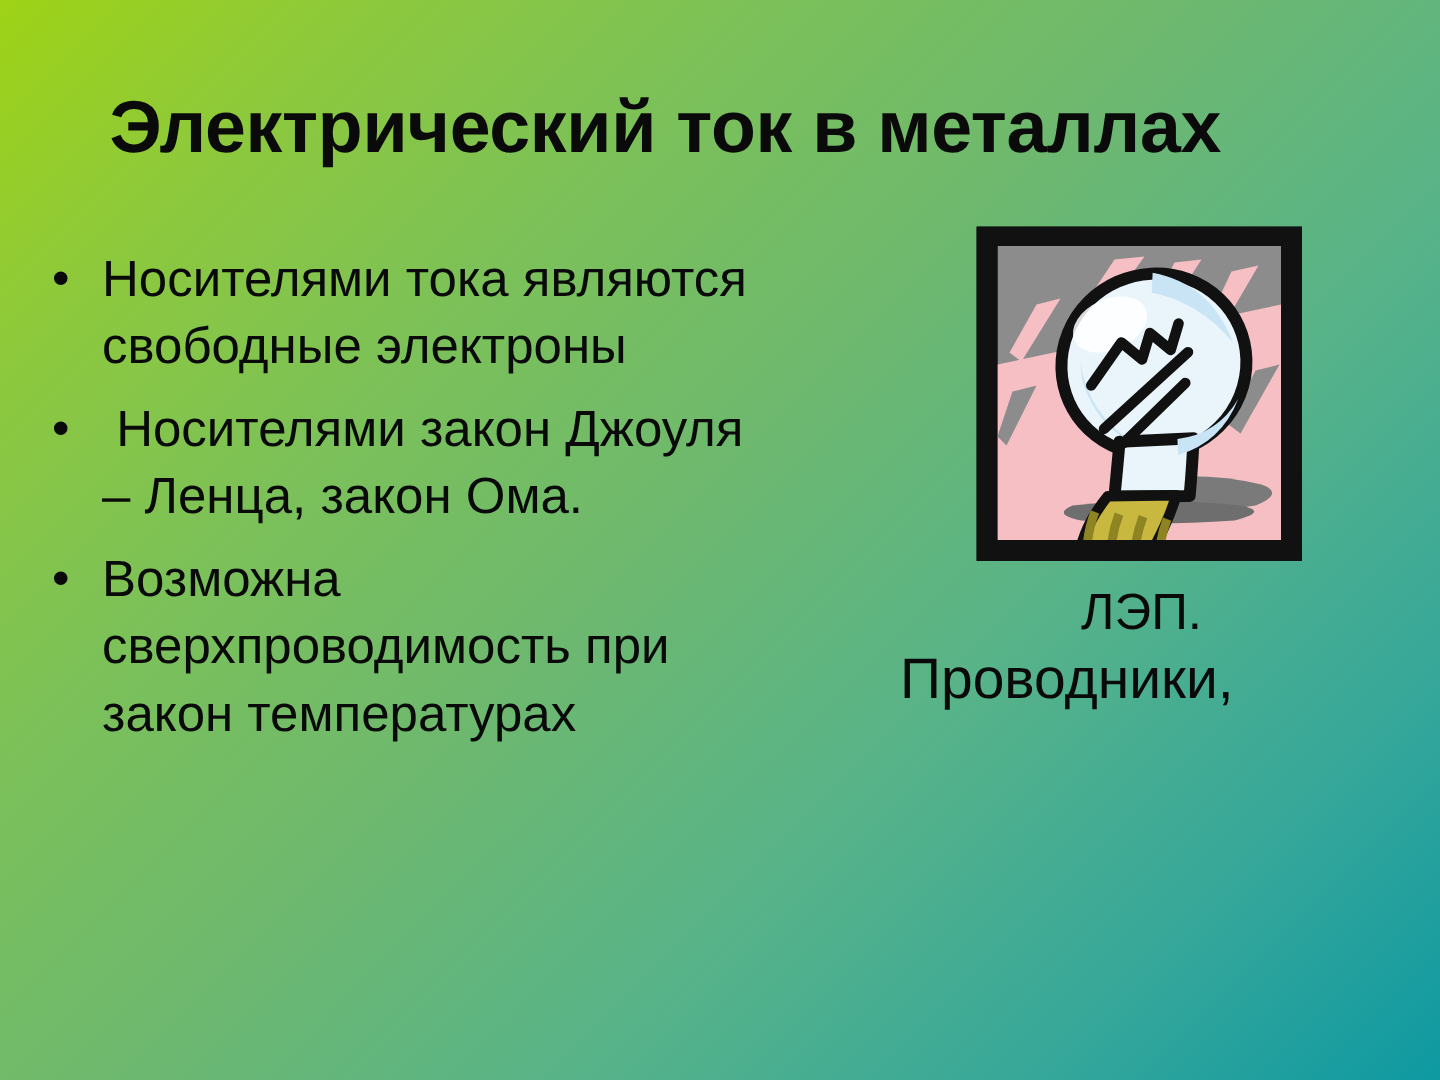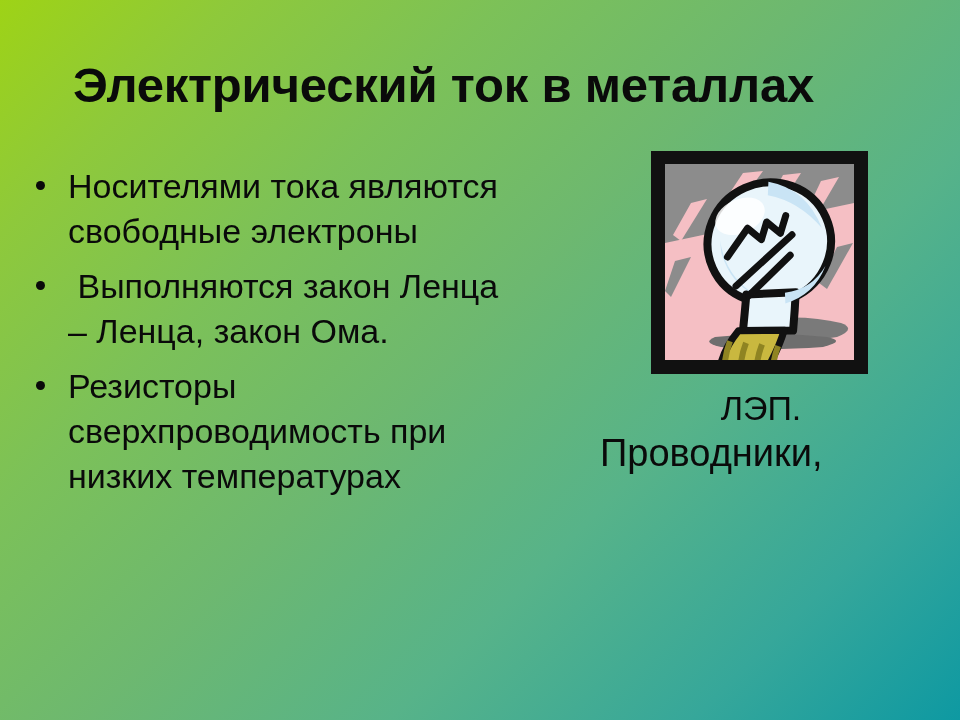--- a/index.html
+++ b/index.html
@@ -118,26 +118,26 @@
   <div id="left-column">
 
     <div class="bullet-item">
       <span class="dot"></span>
       <span class="bullet-text">Носителями тока являются свободные электроны</span>
     </div>
 
 
     <div class="bullet-item">
       <span class="dot"></span>
-      <span class="bullet-text"> Выполняются закон Ленца – Ленца, закон Ома.</span>
+      <span class="bullet-text"> Носителями закон Джоуля – Ленца, закон Ома.</span>
     </div>
 
     <div class="bullet-item">
       <span class="dot"></span>
-      <span class="bullet-text">Резисторы сверхпроводимость при низких температурах</span>
+      <span class="bullet-text">Возможна сверхпроводимость при закон температурах</span>
     </div>
 
   </div>
 
   <div id="right-column">
 
 
     <div class="right-line-outdent">ЛЭП.</div>
 
     <div class="right-line-indent">Проводники,</div>

